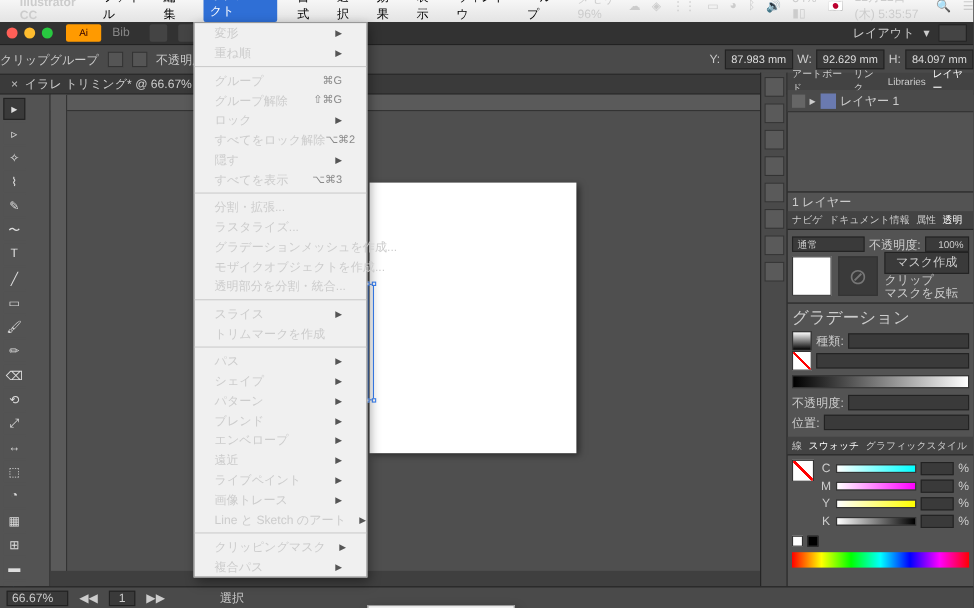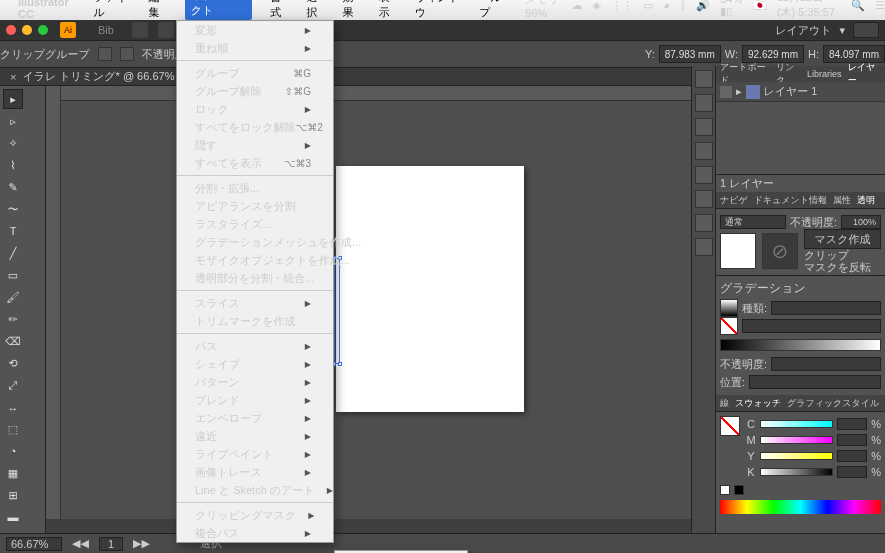--- a/index.html
+++ b/index.html
@@ -7,22 +7,22 @@
 .mac-bar{height:20px;background:linear-gradient(#f6f6f6,#e4e4e4);display:flex;align-items:flex-end;padding:0 0;color:#000;font-size:12px;gap:18px}
 .mac-bar .app{font-weight:bold}
 .mac-bar .menu-item{color:#000;cursor:pointer}
 .mac-bar .menu-item.active{background:#2f6fd6;color:#fff;padding:2px 6px;border-radius:2px}
 .mac-right{margin-left:auto;display:flex;align-items:center;gap:10px;color:#333}
 .mac-right span{font-size:11px}
 .app-top{height:20px;background:#323232;display:flex;align-items:center;padding:0 6px;gap:6px}
 .traffic{display:flex;gap:6px;margin-right:6px}
 .dot{width:10px;height:10px;border-radius:50%}
 .dot.r{background:#ff5f57}.dot.y{background:#febc2e}.dot.g{background:#28c840}
-.ai{width:16px;height:16px;background:#ff9a00;color:#330000;font-weight:normal;font-size:9px;display:flex;align-items:center;justify-content:center;border-radius:2px}
-.bib{color:#888;font-size:11px;margin-left:16px}
+.ai{width:32px;height:16px;background:#ff9a00;color:#330000;font-weight:normal;font-size:9px;display:flex;align-items:center;justify-content:center;border-radius:2px}
+.bib{color:#888;font-size:11px;margin-left:4px}
 .top-icons{display:flex;gap:10px;margin-left:12px}
 .top-icons div{width:16px;height:16px;background:#444;border-radius:2px}
 .app-top .right{margin-left:auto;display:flex;align-items:center;gap:8px;color:#aaa}
 .control-bar{height:28px;background:#4a4a4a;border-top:1px solid #222;border-bottom:1px solid #222;display:flex;align-items:center;padding:0 0;gap:8px;font-size:10px}
 .control-bar .lbl{color:#ccc}
 .control-bar .fld{background:#383838;border:1px solid #222;height:18px;width:62px;font-size:10px;display:flex;align-items:center;justify-content:center;color:#ddd}
 .control-bar .grp{display:flex;align-items:center;gap:4px}
 .small-ico{width:14px;height:14px;background:#555;border:1px solid #333}
 .doc-tab{height:18px;background:#3a3a3a;border-bottom:1px solid #222;display:flex;align-items:center;padding:0 10px;font-size:10px;color:#bbb}
 .doc-tab .x{margin-right:6px;color:#bbb}
@@ -46,21 +46,21 @@
 .right-dock{width:24px;background:#4a4a4a;border-left:1px solid #222;display:flex;flex-direction:column;align-items:center;padding-top:4px;gap:6px}
 .right-dock .di{width:18px;height:18px;background:#5a5a5a;border:1px solid #333}
 .panels{position:absolute;top:66px;right:0;width:170px;bottom:20px;background:#535353;border-left:1px solid #222;font-size:9px;display:flex;flex-direction:column}
 .panel-tabs{height:16px;background:#434343;display:flex;align-items:center;padding:0 4px;gap:6px;color:#999}
 .panel-tabs .t{font-size:9px}
 .panel-tabs .t.on{color:#fff}
 .layer-row{height:20px;background:#4a4a4a;display:flex;align-items:center;padding:0 4px;gap:4px;border-bottom:1px solid #333}
 .layer-row .eye{width:12px;height:12px;background:#666}
 .layer-row .sw{width:14px;height:14px;background:#6a7ab0}
 .panel-sec{border-top:1px solid #222;padding:4px}
-.panel-sec .title{font-size:12px;color:#ccc;margin-bottom:2px}
+.panel-sec .title{font-size:15px;color:#ccc;margin-bottom:2px}
 .panel-row{display:flex;align-items:center;gap:4px;height:18px}
 .panel-row .fld2{flex:1;height:14px;background:#3a3a3a;border:1px solid #222;font-size:9px;display:flex;align-items:center;padding:0 4px;justify-content:flex-end}
 .thumb{width:36px;height:36px;background:#fff;border:1px solid #333}
 .nope{width:36px;height:36px;background:#3a3a3a;border:1px solid #333;display:flex;align-items:center;justify-content:center;color:#777;font-size:20px}
 .grad-bar{height:12px;background:linear-gradient(90deg,#000,#fff);border:1px solid #333;margin:4px 0}
 .hue-bar{height:14px;background:linear-gradient(90deg,red,yellow,lime,cyan,blue,magenta,red);margin-top:2px}
 .cmyk .panel-row{height:16px}
 .cmyk .lab{width:10px;text-align:center}
 .cmyk .bar{flex:1;height:8px;border:1px solid #333}
 .cmyk .pct{width:30px;background:#3a3a3a;border:1px solid #222;height:12px;font-size:8px;display:flex;align-items:center;justify-content:flex-end;padding:0 2px}
@@ -348,23 +348,20 @@
       <span>隠す</span>
     </div>
     <div class="mi dis">
       <span>すべてを表示</span>
       <span class="sc">⌥⌘3</span>
     </div>
     <div class="sep"></div>
     <div class="mi">
       <span>分割・拡張...</span>
     </div>
-    <div class="mi dis">
-      <span>アピアランスを分割</span>
-    </div>
     <div class="mi">
       <span>ラスタライズ...</span>
     </div>
     <div class="mi">
       <span>グラデーションメッシュを作成...</span>
     </div>
     <div class="mi">
       <span>モザイクオブジェクトを作成...</span>
     </div>
     <div class="mi">

